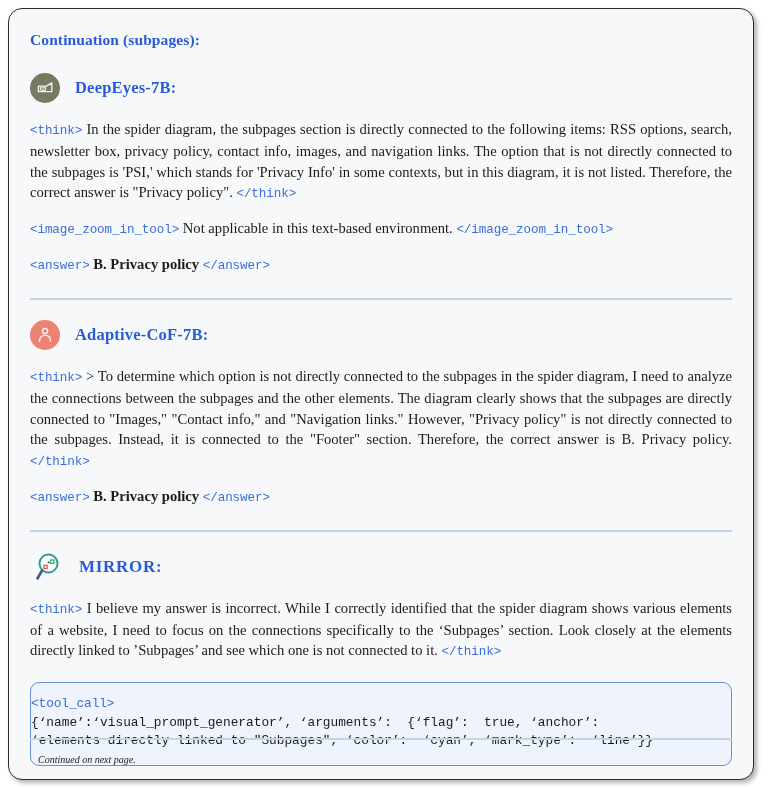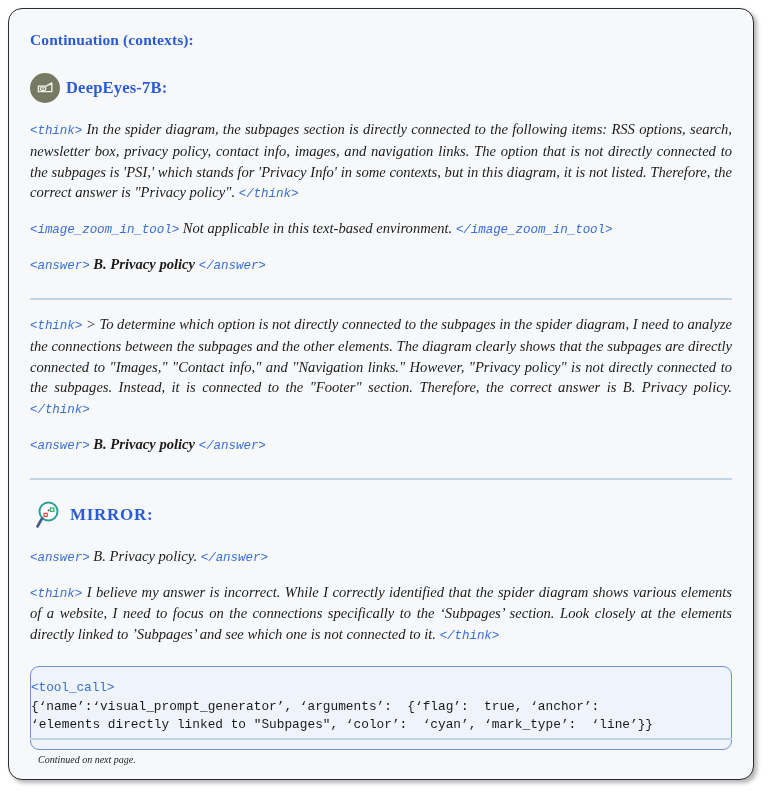--- a/index.html
+++ b/index.html
@@ -38,21 +38,21 @@
     font-family: "Liberation Serif", serif;
     font-weight: bold;
     font-size: 15.5px;
     letter-spacing: 0.1px;
     margin: 0 0 22px 0;
   }
 
   .agent-row {
     display: flex;
     align-items: center;
-    gap: 6px;
+    gap: 15px;
     margin: 0 0 4px 0;
     height: 34px;
   }
   .agent-name {
     color: #2a5bd7;
     font-family: "Liberation Serif", serif;
     font-weight: bold;
     font-size: 16.5px;
     letter-spacing: 0.2px;
   }
@@ -73,21 +73,20 @@
   
   p.body {
     font-family: "Liberation Serif", serif;
     font-size: 14.6px;
     line-height: 1.42;
     color: #1b1b1b;
     margin: 14px 0 0 0;
     text-align: justify;
     text-justify: inter-word;
     hyphens: none;
-    font-style: italic;
   }
   p.body.tight { }
 
   .tag {
     font-family: "Liberation Mono", monospace;
     font-size: 12.6px;
     color: #3a6fd8;
     letter-spacing: -0.1px;
   }
   .ans-text { font-weight: bold; }
@@ -135,62 +134,70 @@
     color: #1b1b1b;
     margin: 14px 0 0 8px;
   }
 </style>
 </head>
 <body>
 
 <div id="page">
   <div class="inner">
 
-    <div class="cont-head">Continuation (contexts):</div>
+    <div class="cont-head">Continuation (subpages):</div>
 
     <div class="agent-row">
       <span class="avatar deepeyes">
         <svg width="19" height="19" viewBox="0 0 24 24" aria-hidden="true">
           <path d="M3 9 L13 9 L20 5 L20 16 L13 16 L3 16 Z" fill="none" stroke="#f2f2ee" stroke-width="1.7" stroke-linejoin="round"></path>
           <ellipse cx="9" cy="12.4" rx="3.4" ry="2.3" fill="none" stroke="#f2f2ee" stroke-width="1.5"></ellipse>
           <circle cx="9" cy="12.4" r="0.95" fill="#f2f2ee"></circle>
         </svg>
       </span>
       <span class="agent-name">DeepEyes-7B:</span>
     </div>
 
     <p class="body"><span class="tag">&lt;think&gt;</span> <span>In the spider diagram, the subpages section is directly connected to the following items: RSS options, search, newsletter box, privacy policy, contact info, images, and navigation links. The option that is not directly connected to the subpages is 'PSI,' which stands for 'Privacy Info' in some contexts, but in this diagram, it is not listed. Therefore, the correct answer is "Privacy policy".</span> <span class="tag">&lt;/think&gt;</span></p>
 
     <p class="body tight"><span class="tag">&lt;image_zoom_in_tool&gt;</span> <span>Not applicable in this text-based environment.</span> <span class="tag">&lt;/image_zoom_in_tool&gt;</span></p>
 
     <p class="body tight"><span class="tag">&lt;answer&gt;</span> <span class="ans-text">B. Privacy policy</span> <span class="tag">&lt;/answer&gt;</span></p>
 
     <hr class="sep">
 
+    <div class="agent-row" style="margin-top:18px">
+      <span class="avatar cof">
+        <svg width="20" height="20" viewBox="0 0 24 24" aria-hidden="true">
+          <circle cx="12" cy="7.2" r="3.1" fill="none" stroke="#f7efee" stroke-width="1.8"></circle>
+          <path d="M5.3 19.5 C5.3 14.6 8.4 12.2 12 12.2 C15.6 12.2 18.7 14.6 18.7 19.5" fill="none" stroke="#f7efee" stroke-width="1.8" stroke-linecap="round"></path>
+        </svg>
+      </span>
+      <span class="agent-name">Adaptive-CoF-7B:</span>
+    </div>
 
     <p class="body"><span class="tag">&lt;think&gt;</span> <span>&gt; To determine which option is not directly connected to the subpages in the spider diagram, I need to analyze the connections between the subpages and the other elements. The diagram clearly shows that the subpages are directly connected to "Images," "Contact info," and "Navigation links." However, "Privacy policy" is not directly connected to the subpages. Instead, it is connected to the "Footer" section. Therefore, the correct answer is B. Privacy policy.</span> <span class="tag">&lt;/think&gt;</span></p>
 
     <p class="body tight"><span class="tag">&lt;answer&gt;</span> <span class="ans-text">B. Privacy policy</span> <span class="tag">&lt;/answer&gt;</span></p>
 
     <hr class="sep">
 
     <div class="agent-row" style="margin-top:18px">
       <span class="avatar mirror">
         <svg width="32" height="32" viewBox="0 0 32 32" aria-hidden="true">
           <circle cx="17.5" cy="12.5" r="9" fill="#ffffff" stroke="#2a9d9b" stroke-width="2"></circle>
           <path d="M11 19.5 L6.5 27.5" stroke="#3f5d86" stroke-width="2.6" stroke-linecap="round"></path>
           <rect x="19.5" y="9" width="3.4" height="3.4" fill="none" stroke="#35b36b" stroke-width="1.3"></rect>
           <rect x="13" y="14.3" width="3.2" height="3.2" fill="none" stroke="#e0564a" stroke-width="1.3"></rect>
           <circle cx="17.6" cy="11.4" r="0.95" fill="#3c4a5e"></circle>
         </svg>
       </span>
       <span class="agent-name mirror">MIRROR:</span>
     </div>
 
-    <p class="body"><span class="tag">&lt;answer&gt;</span> <span class="ans-text plain">B. Privacy policy.</span> <span class="tag">&lt;/answer&gt;</span></p>
 
     <p class="body tight"><span class="tag">&lt;think&gt;</span> <span>I believe my answer is incorrect. While I correctly identified that the spider diagram shows various elements of a website, I need to focus on the connections specifically to the ‘Subpages’ section. Look closely at the elements directly linked to ’Subpages’ and see which one is not connected to it.</span> <span class="tag">&lt;/think&gt;</span></p>
 
     <div class="toolbox">
       <pre><span class="tag">&lt;tool_call&gt;</span>
 <span>{‘name’:‘visual_prompt_generator’, ‘arguments’:  {‘flag’:  true, ‘anchor’:
 ‘elements directly linked to "Subpages", ‘color’:  ‘cyan’, ‘mark_type’:  ‘line’}}</span>
 </pre>
     </div>
 

